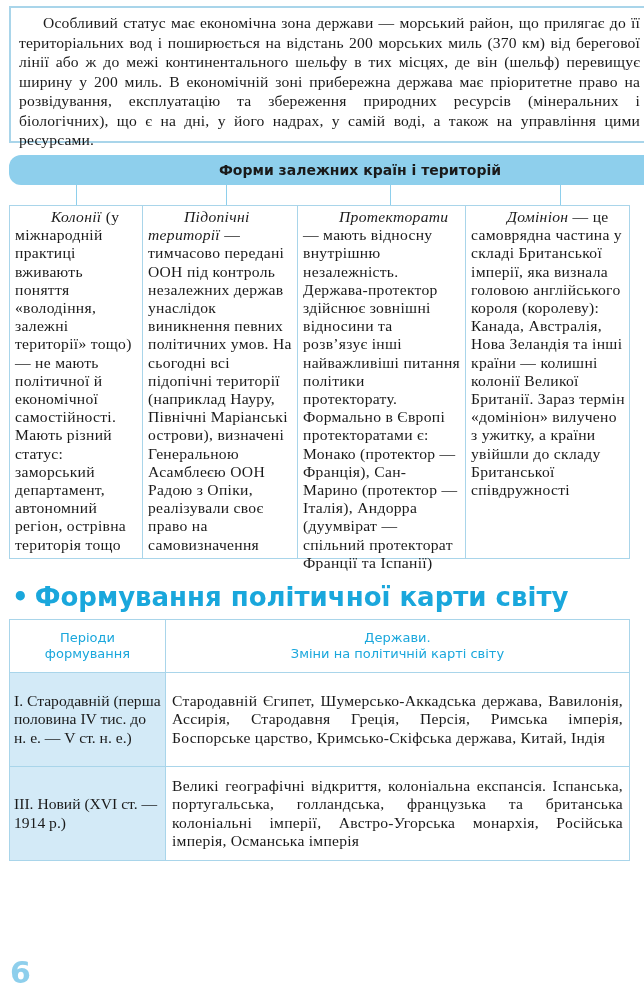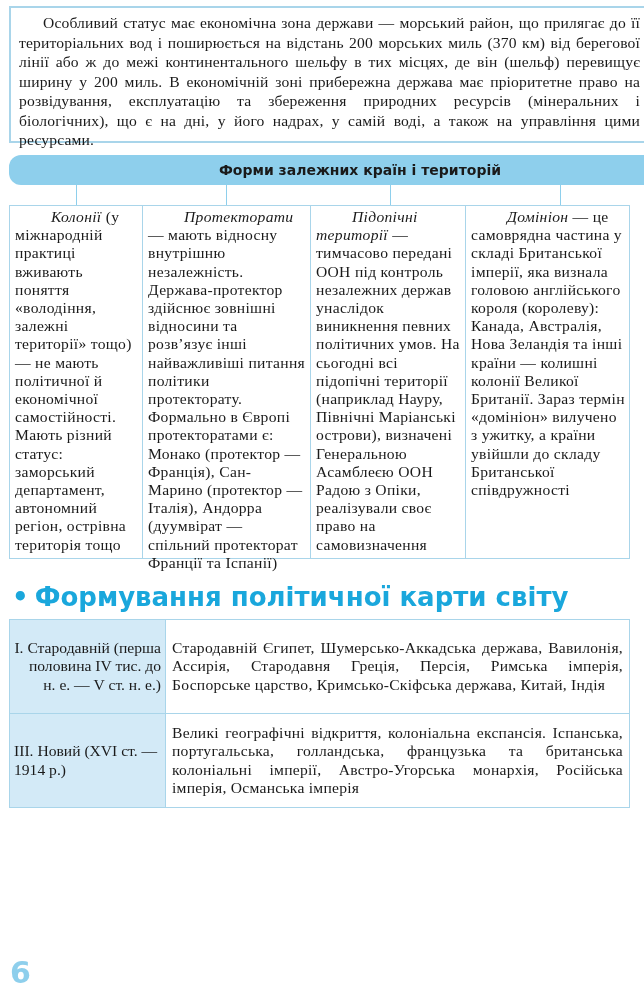--- a/index.html
+++ b/index.html
@@ -51,21 +51,21 @@
     color:#1aa7dc; text-align:center; height:52px; padding:0;
   }
   .periods-table td.period {
     background:#d3eaf7; width:147px; padding:2px 4px;
     font-family:"Liberation Serif",serif; font-size:15.6px; line-height:18.5px;
   }
   .periods-table td.states {
     padding:2px 6px; text-align:justify;
     font-family:"Liberation Serif",serif; font-size:15.6px; line-height:18.5px; letter-spacing:0.25px;
   }
-  .row1 td { height:89px;text-align:right; }
+  .row1 td { height:89px; }
   .row2 td { height:89px; }
   .row3 td { height:89px; }
 
   .page-number {
     position:absolute; left:10px; top:955px;
     font-family:"DejaVu Sans",sans-serif; font-weight:bold; font-size:30px; color:#8ecfec;
   }
 </style>
 </head>
 <body>
@@ -79,37 +79,46 @@
 </div>
 <div class="connector" style="left:76px"></div>
 <div class="connector" style="left:226px"></div>
 <div class="connector" style="left:390px"></div>
 <div class="connector" style="left:560px"></div>
 
 <div class="forms-grid">
   <div class="forms-col" style="width:133px">
     <span class="term">Колонії</span><span> (у міжнародній практиці вживають поняття «володіння, залежні території» тощо) — не мають політичної й економічної самостійності. Мають різний статус: заморський департамент, автономний регіон, острівна територія тощо</span>
   </div>
+  <div class="forms-col" style="width:155px">
+    <span class="term">Підопічні території</span><span> — тимчасово передані ООН під контроль незалежних держав унаслідок виникнення певних політичних умов. На сьогодні всі підопічні території (наприклад Науру, Північні Маріанські острови), визначені Генеральною Асамблеєю ООН Радою з Опіки, реалізували своє право на самовизначення</span>
+  </div>
   <div class="forms-col" style="width:168px">
     <span class="term">Протекторати</span><span> — мають відносну внутрішню незалежність. Держава-протектор здійснює зовнішні відносини та розв’язує інші найважливіші питання політики протекторату. Формально в Європі протекторатами є: Монако (протектор — Франція), Сан-Марино (протектор — Італія), Андорра (дуумвірат — спільний протекторат Франції та Іспанії)</span>
-  </div>
-  <div class="forms-col" style="width:155px">
-    <span class="term">Підопічні території</span><span> — тимчасово передані ООН під контроль незалежних держав унаслідок виникнення певних політичних умов. На сьогодні всі підопічні території (наприклад Науру, Північні Маріанські острови), визначені Генеральною Асамблеєю ООН Радою з Опіки, реалізували своє право на самовизначення</span>
   </div>
   <div class="forms-col" style="width:163px">
     <span class="term">Домініон</span><span> — це самоврядна частина у складі Британської імперії, яка визнала головою англійського короля (королеву): Канада, Австралія, Нова Зеландія та інші країни — колишні колонії Великої Британії. Зараз термін «домініон» вилучено з ужитку, а країни увійшли до складу Британської співдружності</span>
   </div>
 </div>
 
 <div class="section-title">
   <span class="bullet">•</span><span>Формування політичної карти світу</span>
 </div>
 
 <table class="periods-table">
   <tbody>
+      <tr>
+    <th>
+      <span style="display:inline-block;width:90px">Періоди формування</span>
+    </th>
+    <th>
+      <div>Держави.</div>
+      <div>Зміни на політичній карті світу</div>
+    </th>
+  </tr>
   <tr class="row1">
     <td class="period">I. Стародавній (перша половина IV тис. до н. е. — V ст. н. е.)</td>
     <td class="states">Стародавній Єгипет, Шумерсько-Аккадська держава, Вавилонія, Ассирія, Стародавня Греція, Персія, Римська імперія, Боспорське царство, Кримсько-Скіфська держава, Китай, Індія</td>
   </tr>
   <tr class="row3">
     <td class="period">III. Новий (XVI ст. — 1914 р.)</td>
     <td class="states">Великі географічні відкриття, колоніальна експансія. Іспанська, португальська, голландська, французька та британська колоніальні імперії, Австро-Угорська монархія, Російська імперія, Османська імперія</td>
   </tr>
 </tbody>
   </table>

